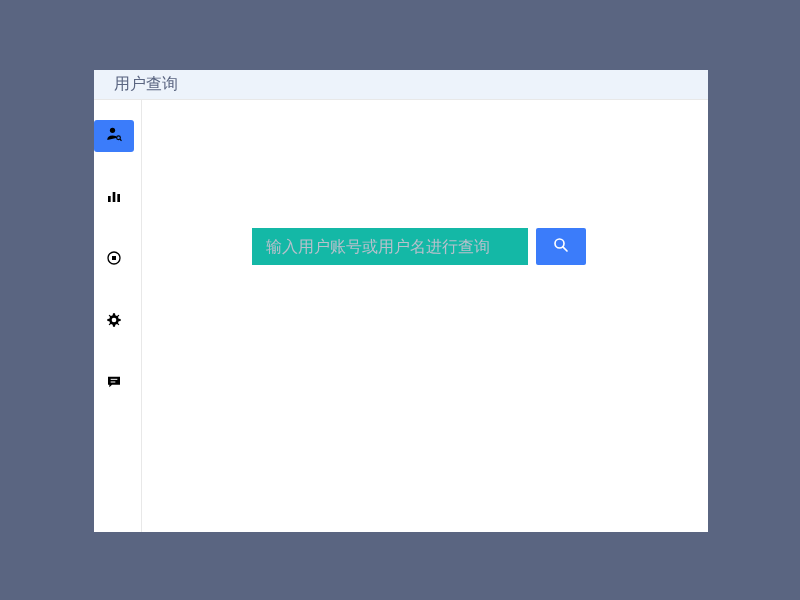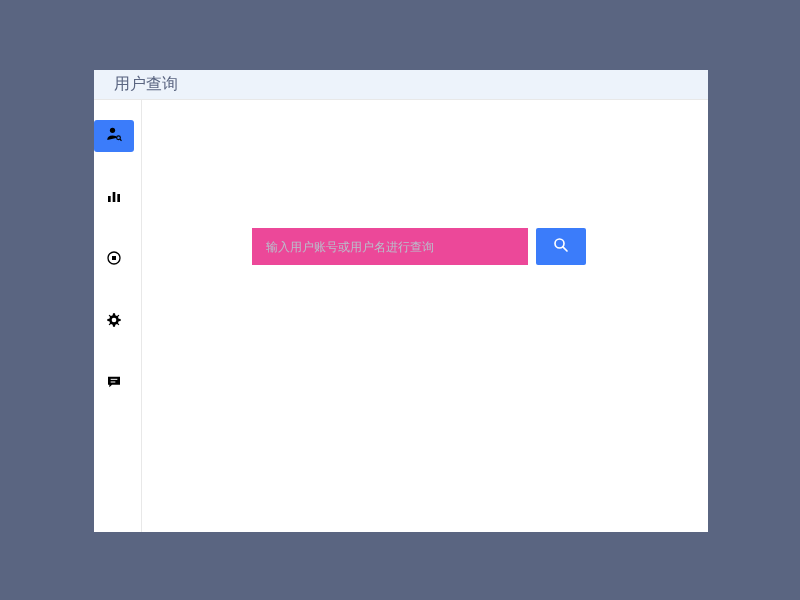--- a/index.html
+++ b/index.html
@@ -77,24 +77,24 @@
     }
     .search-row {
       display: flex;
       position: absolute;
       left: 110px;
       top: 128px;
     }
     .search-input {
       width: 276px;
       height: 37px;
-      background: #ec4899;
+      background: #14b8a6;
       border: none;
       padding: 0 14px;
-      font-size: 12px;
+      font-size: 16px;
       color: #333;
       outline: none;
     }
     .search-input::placeholder {
       color: #b8c0cc;
     }
     .search-button {
       width: 50px;
       height: 37px;
       background: #3b7cfa;

